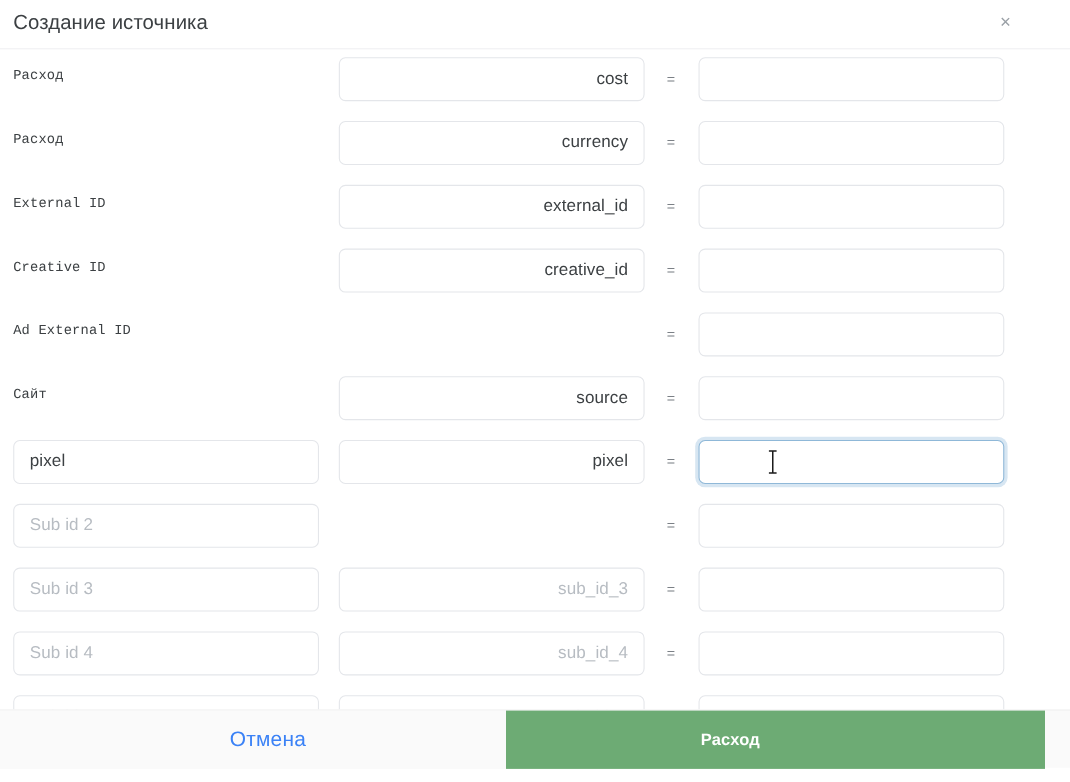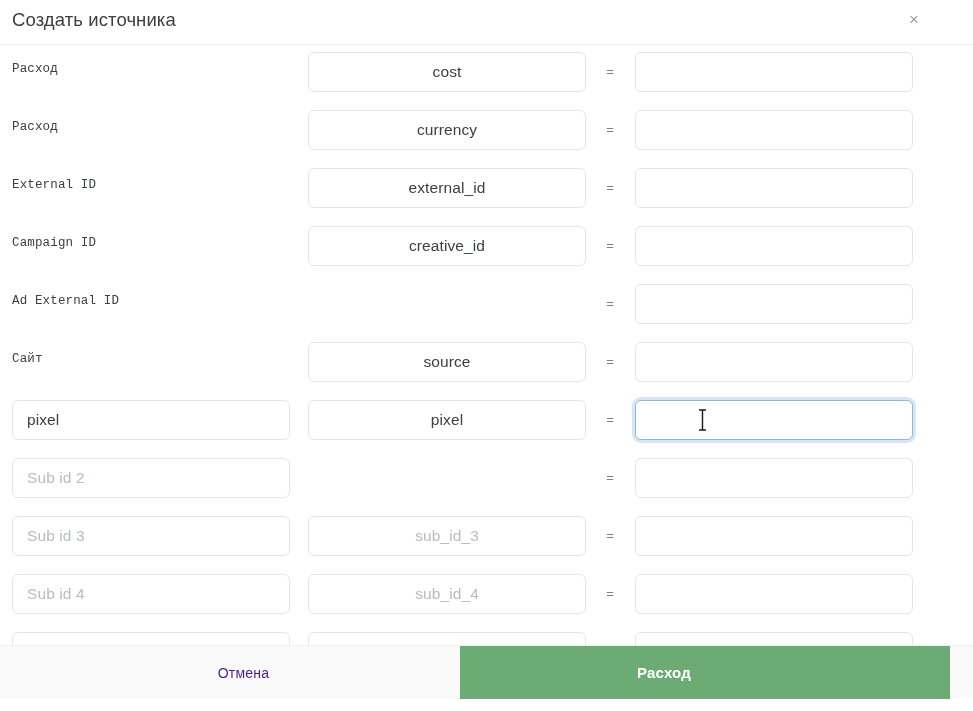--- a/index.html
+++ b/index.html
@@ -112,21 +112,21 @@
     left: 12px;
     top: 7px;
     width: 278px;
     text-align: left;
   }
 
   .field-mid {
     left: 308px;
     top: 7px;
     width: 278px;
-    text-align: center;
+    text-align: right;
   }
 
   .field-right {
     left: 635px;
     top: 7px;
     width: 278px;
     text-align: left;
   }
 
   .field.focused {
@@ -167,22 +167,22 @@
   }
   .btn-cancel {
     position: absolute;
     left: 0;
     top: 0;
     width: 460px;
     height: 53px;
     background: #fafafa;
     border: none;
     font-family: "Liberation Sans", "DejaVu Sans", sans-serif;
-    font-size: 14px;
-    color: #4c1d95;
+    font-size: 19px;
+    color: #3b82f6;
     cursor: pointer;
     letter-spacing: .2px;
     padding-left: 33px;
   }
   .btn-create {
     position: absolute;
     left: 460px;
     top: 0;
     width: 490px;
     height: 53px;
@@ -196,21 +196,21 @@
     letter-spacing: .2px;
   }
   .btn-create-label { position: relative; left: -41px; }
 </style>
 </head>
 <body>
 
 <div class="modal">
 
   <div class="modal-header">
-    <div class="modal-title">Создать источника</div>
+    <div class="modal-title">Создание источника</div>
     <button class="close-btn">×</button>
   </div>
 
   <div class="modal-body" id="rows-container">
       <div class="row">
         <div class="row-label">Расход</div>
         <input class="field field-mid" type="text" placeholder="" value="cost" style="">
         <div class="eq-sign">=</div>
         <input class="field field-right" type="text" placeholder="" value="" style="">
       </div>
@@ -220,21 +220,21 @@
         <div class="eq-sign">=</div>
         <input class="field field-right" type="text" placeholder="" value="" style="">
       </div>
       <div class="row">
         <div class="row-label">External ID</div>
         <input class="field field-mid" type="text" placeholder="" value="external_id" style="">
         <div class="eq-sign">=</div>
         <input class="field field-right" type="text" placeholder="" value="" style="">
       </div>
       <div class="row">
-        <div class="row-label">Campaign ID</div>
+        <div class="row-label">Creative ID</div>
         <input class="field field-mid" type="text" placeholder="" value="creative_id" style="">
         <div class="eq-sign">=</div>
         <input class="field field-right" type="text" placeholder="" value="" style="">
       </div>
       <div class="row">
         <div class="row-label">Ad External ID</div>
         <div class="eq-sign">=</div>
         <input class="field field-right" type="text" placeholder="" value="" style="">
       </div>
       <div class="row">

